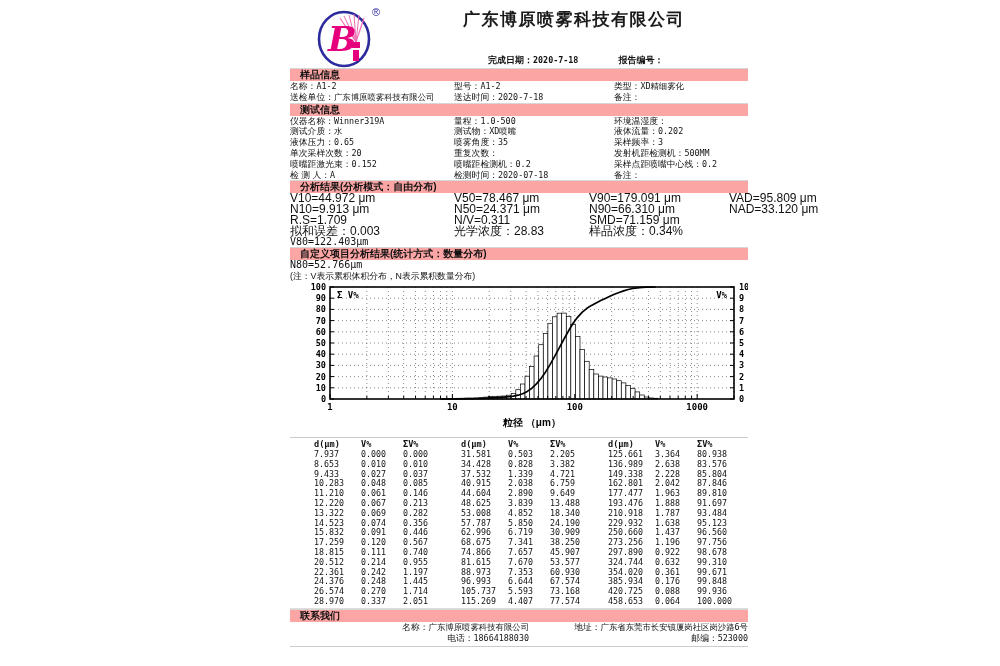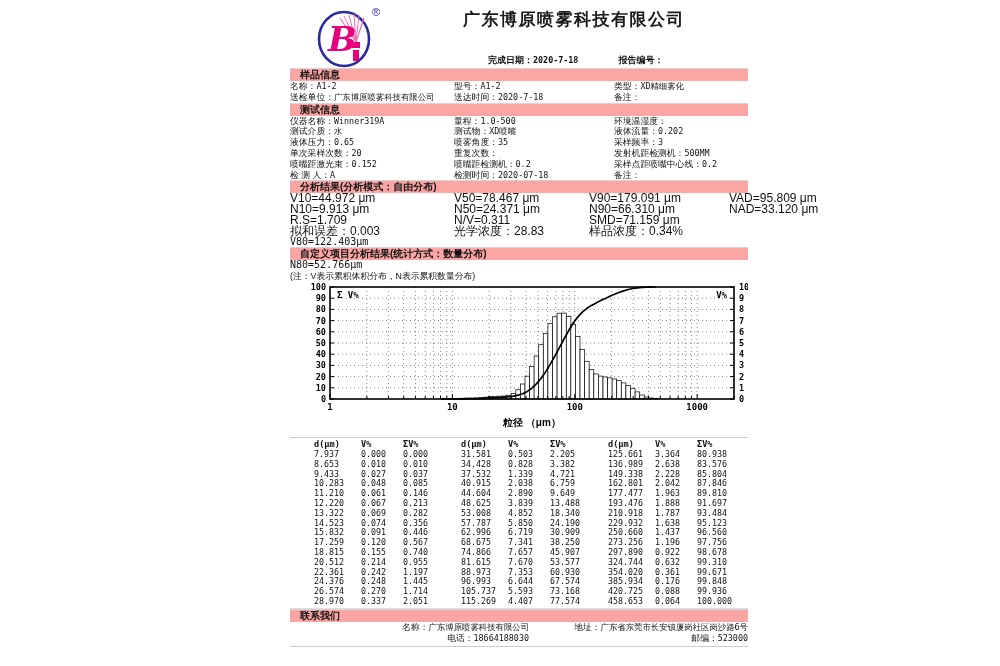--- a/index.html
+++ b/index.html
@@ -382,21 +382,21 @@
               <span>0.091</span>
               <span>0.446</span>
             </div>
             <div class="drow">
               <span>17.259</span>
               <span>0.120</span>
               <span>0.567</span>
             </div>
             <div class="drow">
               <span>18.815</span>
-              <span>0.155</span>
+              <span>0.111</span>
               <span>0.740</span>
             </div>
             <div class="drow">
               <span>20.512</span>
               <span>0.214</span>
               <span>0.955</span>
             </div>
             <div class="drow">
               <span>22.361</span>
               <span>0.242</span>

